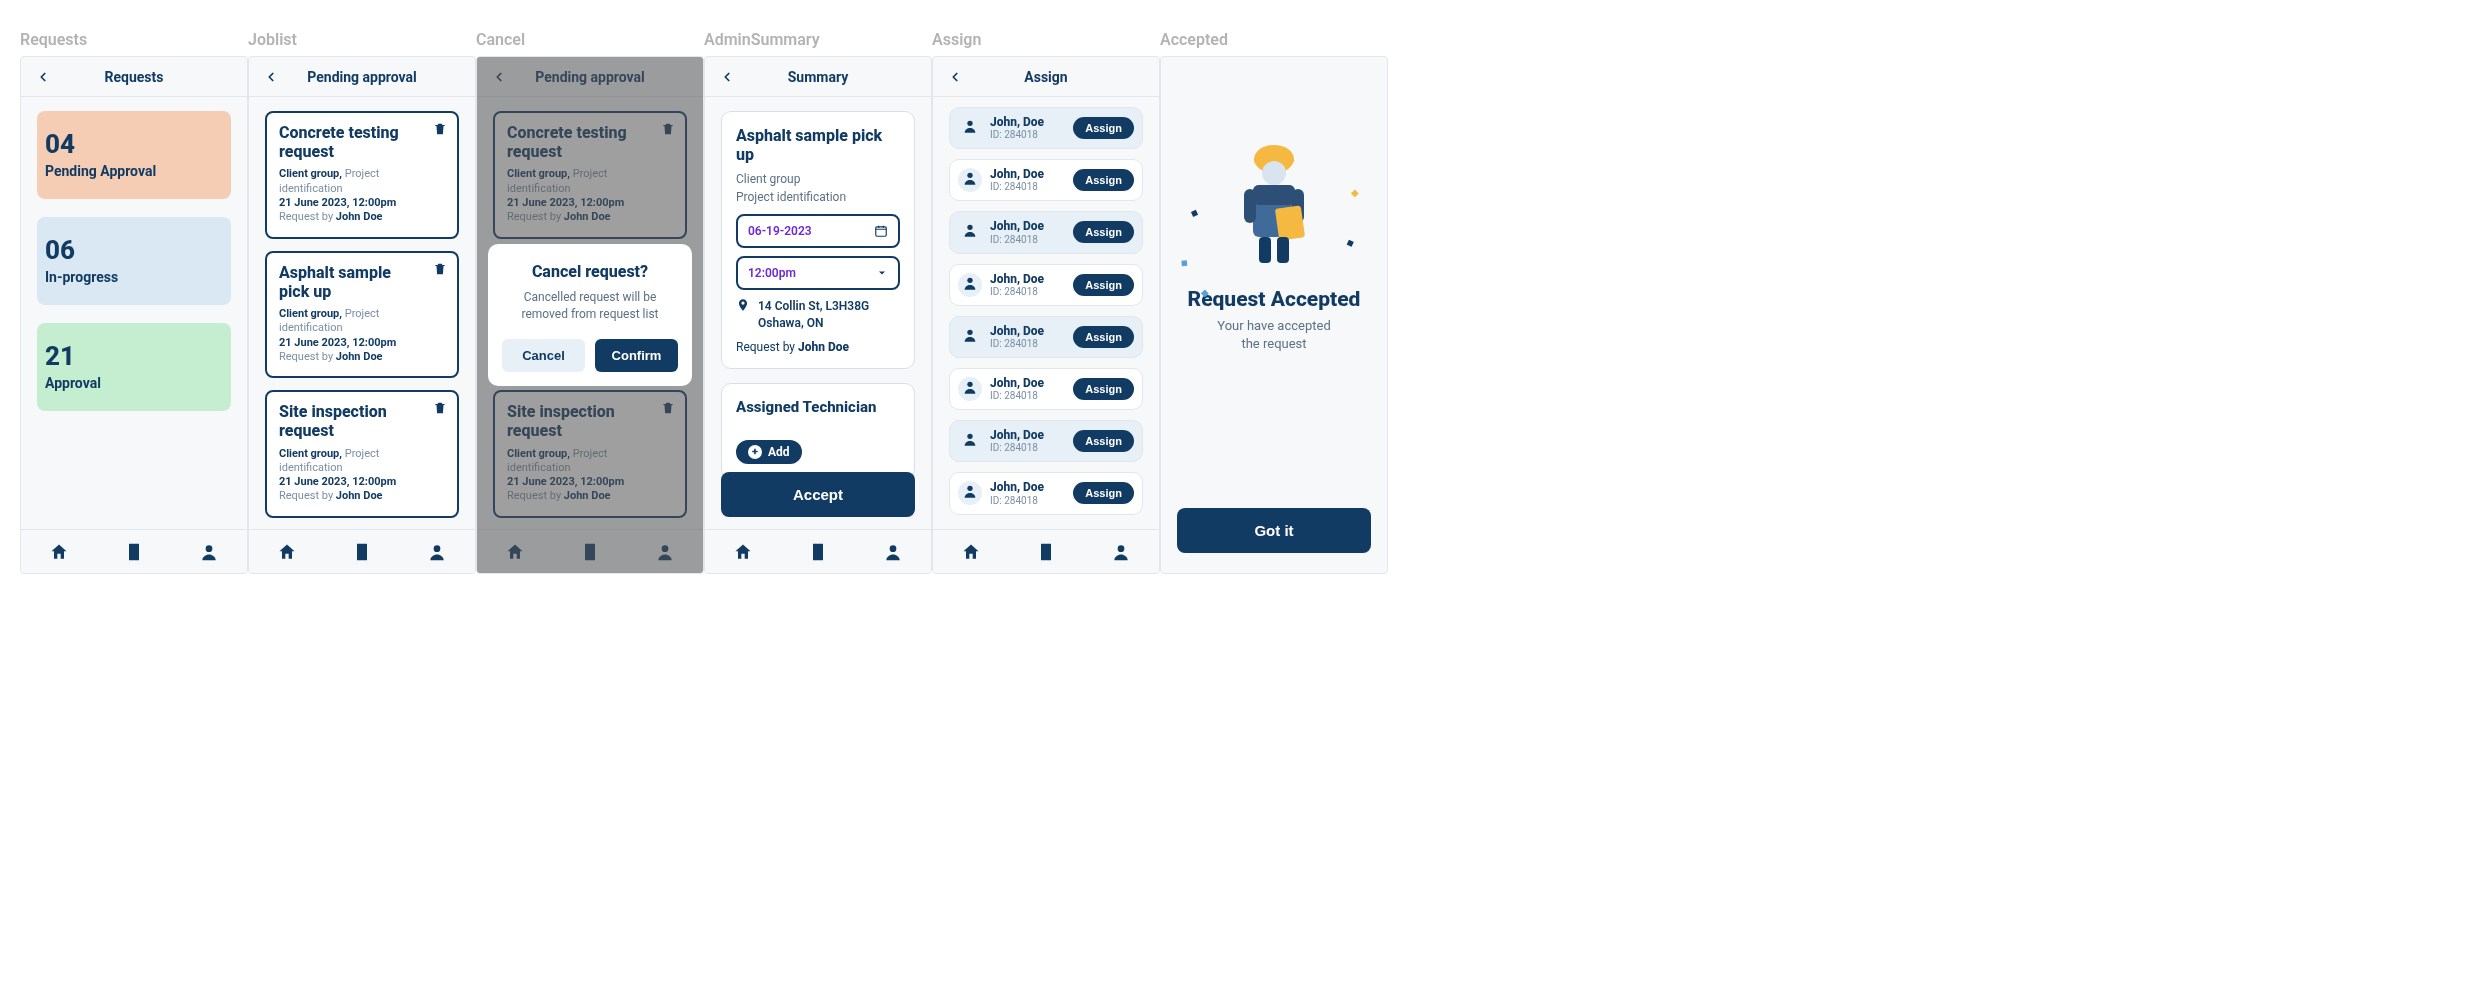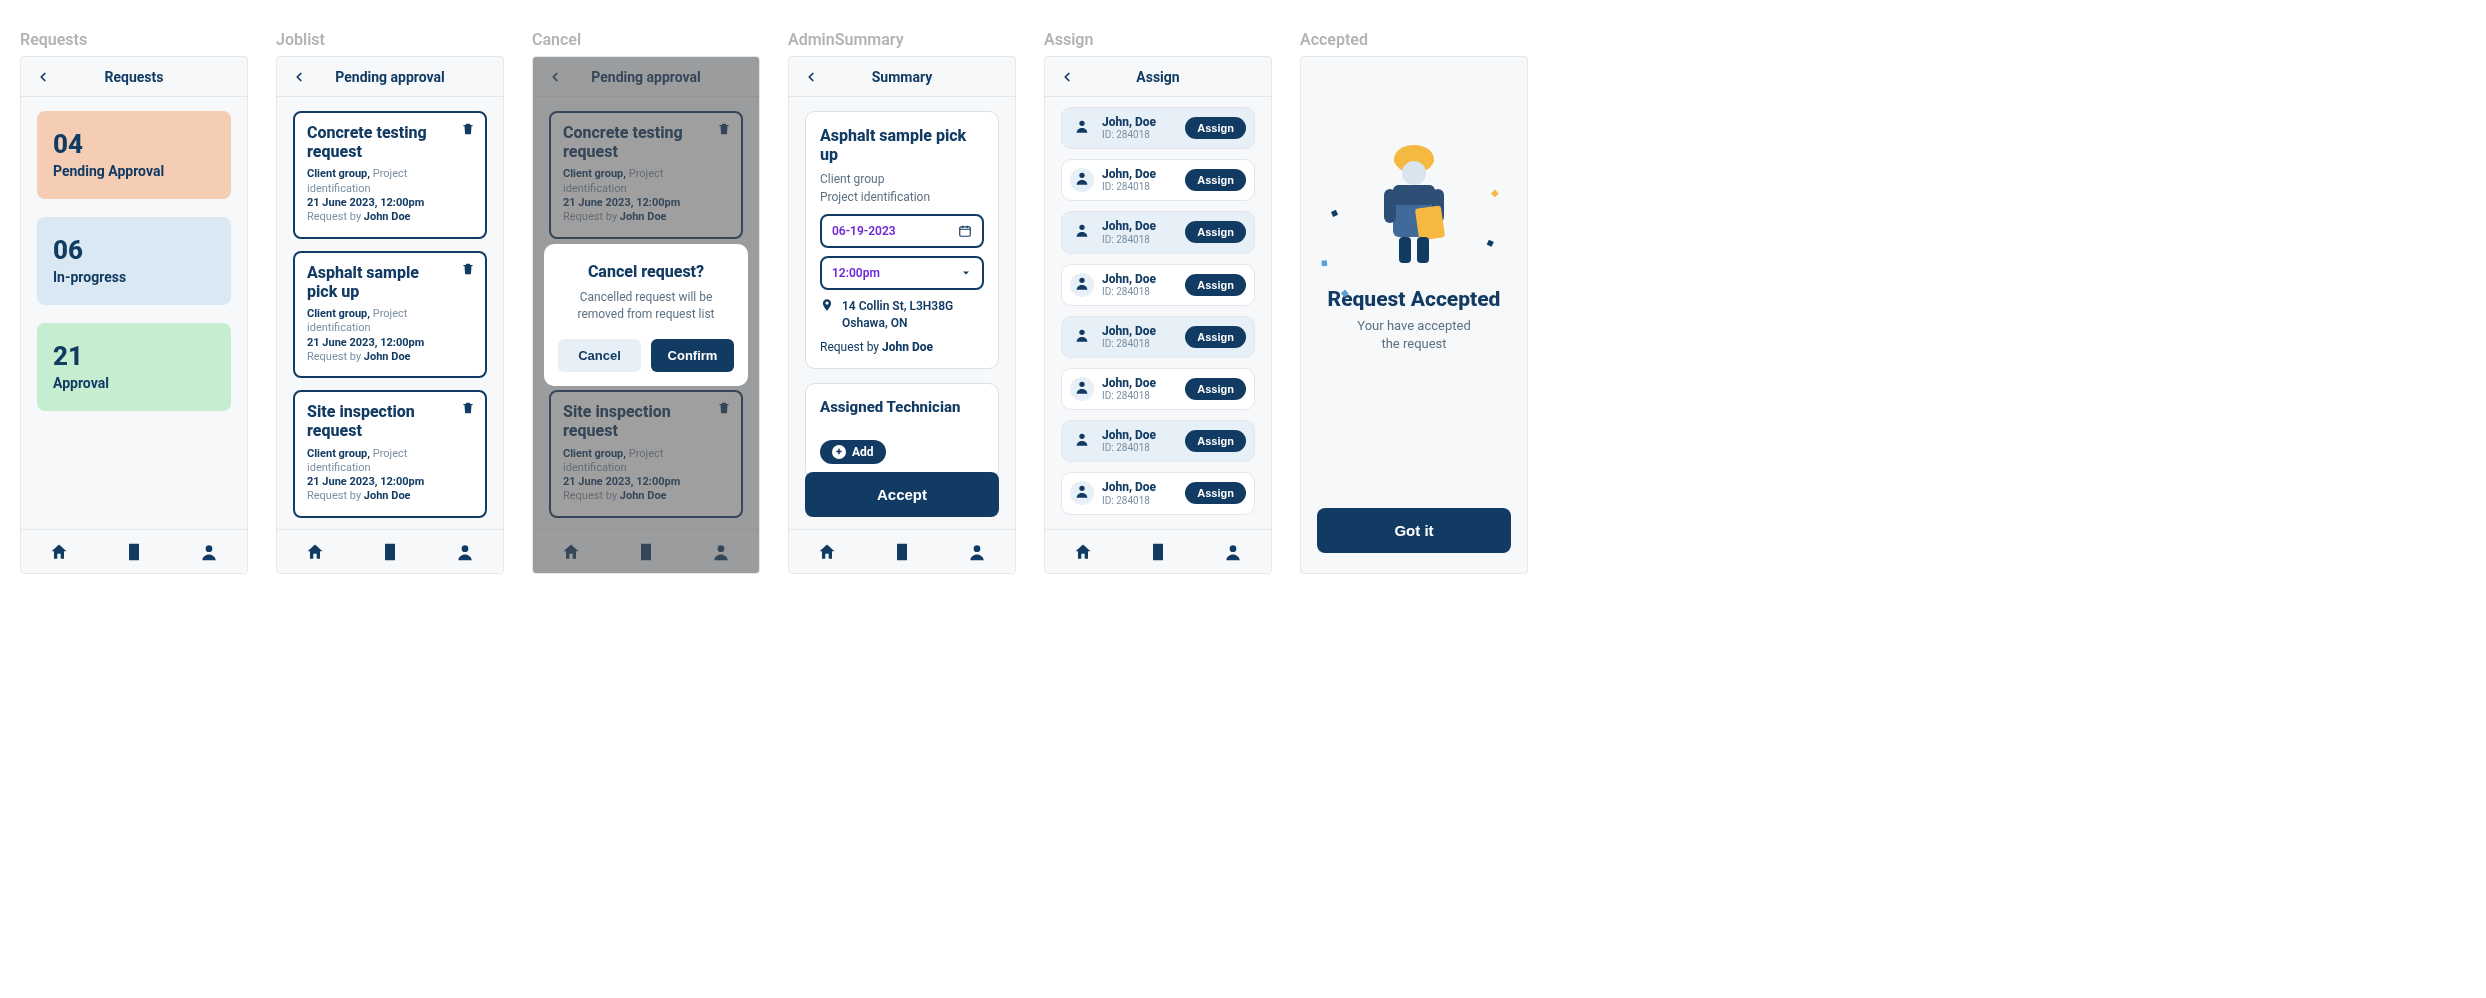--- a/index.html
+++ b/index.html
@@ -3,21 +3,20 @@
 <meta charset="utf-8">
 <style>
   * { box-sizing: border-box; margin:0; padding:0; }
   body {
     font-family: -apple-system, "Segoe UI", Roboto, sans-serif;
     background:#fff;
     padding: 30px 20px;
   }
   .stage {
     display:flex;
-    gap: 28px;
     align-items:flex-start;
   }
   .frame-wrap { display:flex; flex-direction:column; align-items:flex-start; }
   .frame-label {
     color:#b3b3b3;
     font-size:16px;
     font-weight:600;
     margin-bottom:6px;
     height:20px;
   }
@@ -72,21 +71,21 @@
   }
   .nav-item {
     color:#123b63;
     display:flex;align-items:center;justify-content:center;
   }
   .nav-item svg { width:20px;height:20px;fill:#123b63; }
 
   
   .stat-card {
     border-radius:8px;
-    padding:18px 16px 20px;
+    padding:18px 8px 20px;
     margin-bottom:18px;
   }
   .stat-card.peach { background:#f4cdb4; }
   .stat-card.blue  { background:#d9e8f2; }
   .stat-card.green { background:#c5eed0; }
   .stat-num { font-size:26px;font-weight:800;color:#123b63; }
   .stat-label { font-size:14px;font-weight:700;color:#123b63;margin-top:4px; }
 
   
   .job-card {

